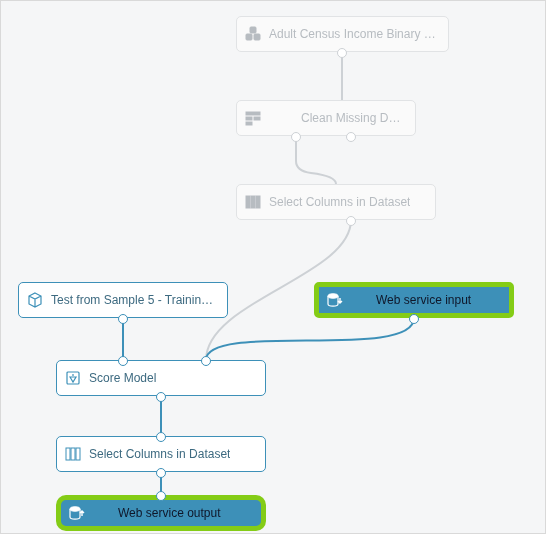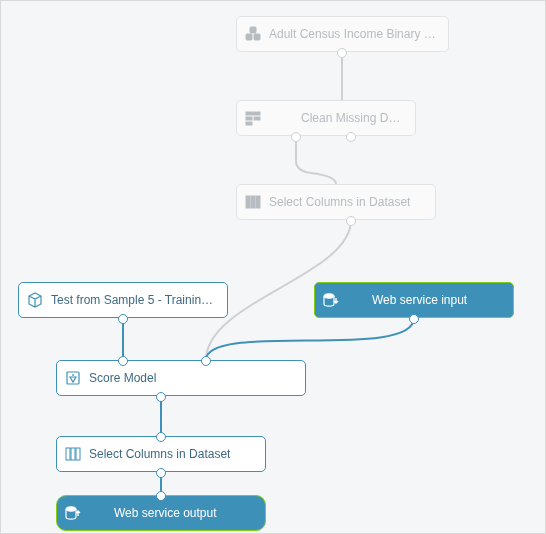--- a/index.html
+++ b/index.html
@@ -54,22 +54,22 @@
   }
   .node.faded .icon svg { stroke: #b7bcc1; fill: #b7bcc1; }
   .node.active {
     background: #ffffff;
     border: 1px solid #3d90b8;
     color: #3d6a80;
   }
   .node.active .icon svg { stroke: #3d90b8; fill: none; }
   .node.solid {
     background: #3d90b8;
-    border: 1px solid #84cc16;
-    color: #ffffff;
+    border: 5px solid #84cc16;
+    color: #0f172a;
     gap: 33px;
   }
   .node.solid .icon svg { stroke: #ffffff; fill: #ffffff; }
   .port {
     position: absolute;
     width: 10px;
     height: 10px;
     border-radius: 50%;
     background: #fff;
     border: 1.5px solid #3d90b8;
@@ -146,21 +146,21 @@
       <svg viewBox="0 0 16 16">
           <ellipse cx="6" cy="4" rx="5" ry="2.2"></ellipse>
           <path d="M1 4 L1 12 A5 2.2 0 0 0 11 12 L11 4" fill="none" stroke-width="1.2"></path>
           <path d="M13 6 L13 11 M11 9 L13 11 L15 9" fill="none" stroke-width="1.4"></path>
         </svg>
     </span>
     <span class="label">Web service input</span>
   </div>
   <div class="port" style="left:408px; top:313px;"></div>
 
-  <div class="node active" style="left:55px; top:359px; width:250px;">
+  <div class="node active" style="left:55px; top:359px; width:210px;">
     <span class="icon">
       <svg viewBox="0 0 16 16" stroke-width="1.2">
           <rect x="2" y="2" width="12" height="12" rx="1" fill="none"></rect>
           <path d="M8 4 L8 6 M5 7 L8 12 L11 7 Z" fill="none"></path>
         </svg>
     </span>
     <span class="label">Score Model</span>
   </div>
   <div class="port" style="left:117px; top:355px;"></div>
   <div class="port" style="left:200px; top:355px;"></div>

